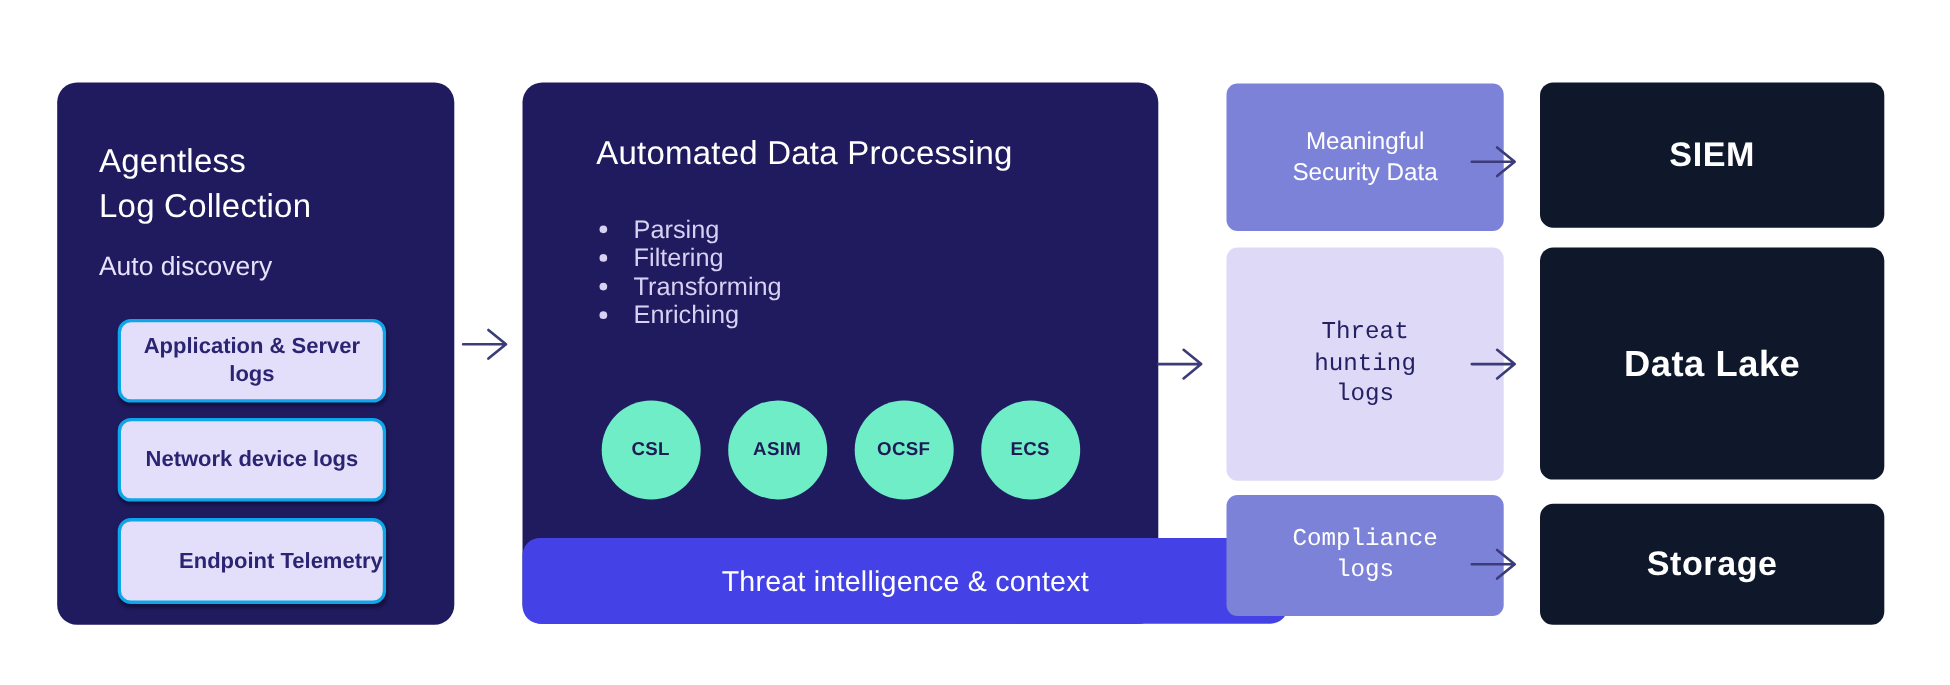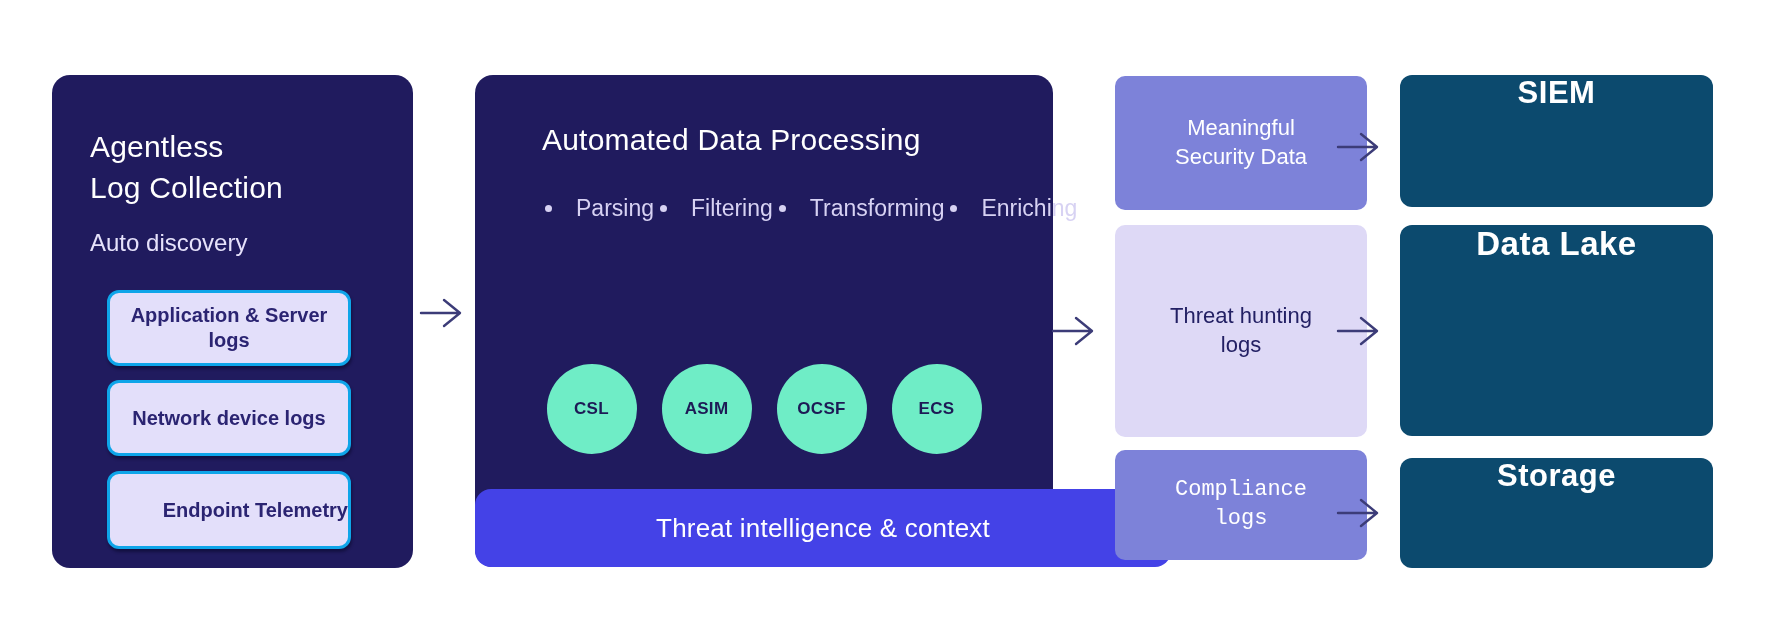--- a/index.html
+++ b/index.html
@@ -17,47 +17,47 @@
 
   .src-box{width:238px;background:#e3dffa;border:3px solid #0ea5e9;border-radius:12px;
            box-shadow:1px 3px 3px rgba(5,5,30,.45);
            display:flex;align-items:center;justify-content:center;text-align:center;
            color:#2b2472;font-size:20px;font-weight:700;line-height:1.25;margin-left:17px;}
   .src-1{height:70px;margin-top:33px;}
   .src-2{height:70px;margin-top:14px;}
   .src-3{height:72px;margin-top:15px;justify-content:flex-end;}
   .src-box .inner{max-width:206px;}
 
-  .bullets{margin-top:36px;display:flex;flex-direction:row;gap:3px;}
+  .bullets{margin-top:36px;display:flex;flex-direction:column;gap:3px;}
   .bullet-row{display:flex;align-items:center;gap:24px;}
   .bullet-dot{width:7px;height:7px;border-radius:50%;background:#d7d2f3;margin-left:3px;flex:0 0 auto;}
   .bullet-label{color:#d7d2f3;font-size:23px;line-height:1.0;}
 
   .circles{position:absolute;left:0;top:289px;width:578px;display:flex;justify-content:center;gap:25px;}
   .schema-circle{width:90px;height:90px;border-radius:50%;background:#6fedc6;
                  display:flex;align-items:center;justify-content:center;}
   .schema-label{color:#1d1a55;font-size:17px;font-weight:700;letter-spacing:.3px;}
 
   .banner{position:absolute;left:0;bottom:0;width:696px;height:78px;background:#4442e7;
           border-radius:16px;display:flex;align-items:center;justify-content:center;}
   .banner-label{color:#ffffff;font-size:26px;font-weight:400;letter-spacing:.2px;}
 
   
   .out-box{left:1103px;width:252px;border-radius:10px;display:flex;align-items:center;
            justify-content:center;text-align:center;font-size:22px;line-height:1.3;margin-left:12px;}
   .out-purple{background:#7d82d9;color:#ffffff;}
   .out-lavender{background:#ded9f6;color:#232064;}
   .out-1{top:76px;height:134px;}
-  .out-2{top:225px;height:212px;}
+  .out-2{top:225px;height:212px;font-family:Liberation Mono, monospace;}
   .out-3{top:450px;height:110px;font-family:Liberation Mono, monospace;}
   .out-box .inner{max-width:155px;}
 
   
-  .dest-box{left:1400px;width:313px;background:#0c4a6e;border-radius:12px;
-            display:flex;justify-content:center;color:#ffffff;font-weight:800;}
+  .dest-box{left:1400px;width:313px;background:#0f172a;border-radius:12px;
+            display:flex;align-items:center;justify-content:center;color:#ffffff;font-weight:800;}
   .dest-1{top:75px;height:132px;font-size:31px;letter-spacing:.5px;}
   .dest-2{top:225px;height:211px;font-size:33px;letter-spacing:.5px;}
   .dest-3{top:458px;height:110px;font-size:31px;letter-spacing:.5px;}
 
   .arrow{width:44px;height:36px;}
   .arrow svg{display:block;width:44px;height:36px;}
   .arrow-1{left:419px;top:295px;}
   .arrow-2{left:1051px;top:313px;}
   .arrow-r1{left:1336px;top:129px;}
   .arrow-r2{left:1336px;top:313px;}

